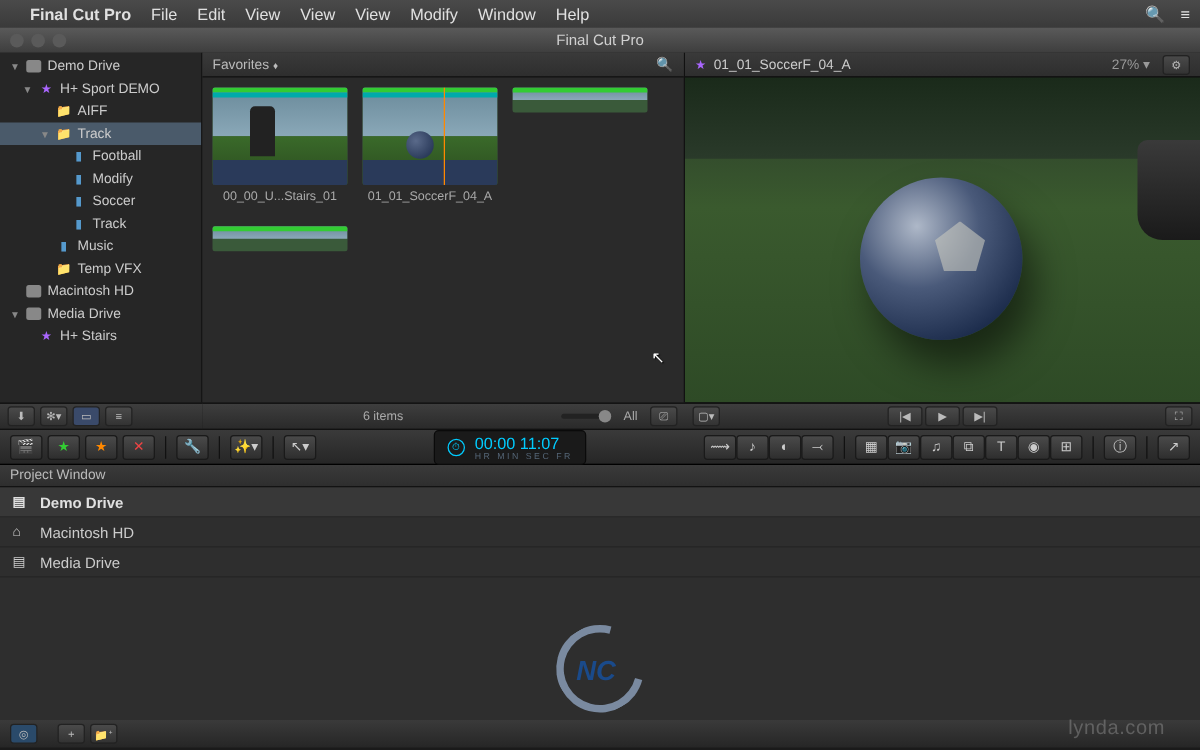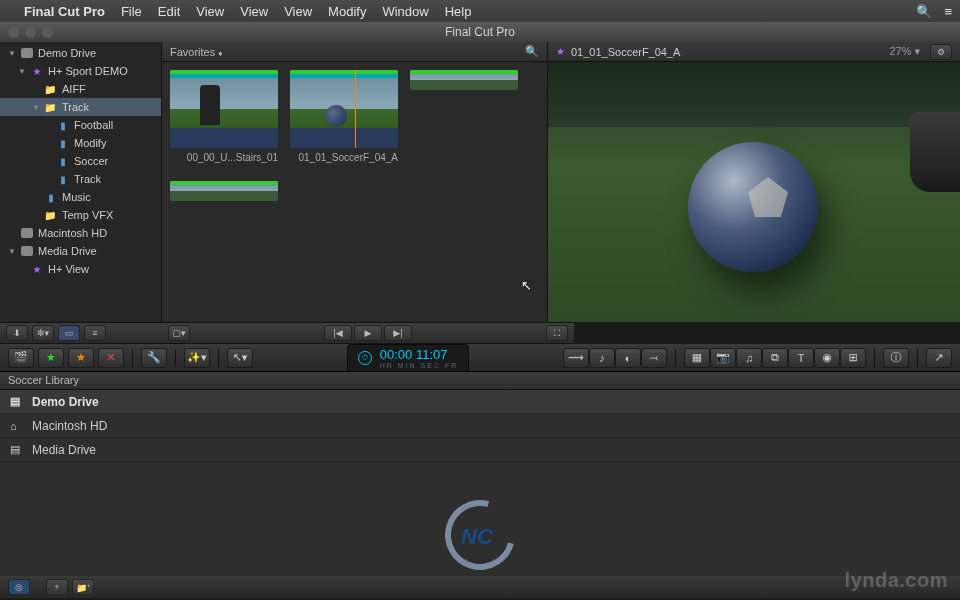--- a/index.html
+++ b/index.html
@@ -48,21 +48,21 @@
 .clip { width: 108px; }
 .clip-thumb { width: 108px; height: 78px; background: #3a5a3a; border-radius: 2px; position: relative; overflow: hidden; }
 .clip-thumb .grass { position: absolute; bottom: 0; width: 100%; height: 50%; background: linear-gradient(#3a6a2a, #2a4a1e); }
 .clip-thumb .sky { position: absolute; top: 0; width: 100%; height: 50%; background: linear-gradient(#6a8a9a, #8aa8b8); }
 .clip-thumb .favbar { position: absolute; top: 0; width: 100%; height: 4px; background: #3c3; }
 .clip-thumb .favbar.b { background: #0aa; }
 .clip-thumb .filmstrip { position: absolute; bottom: 0; width: 100%; height: 20px; background: #2a3a5a; }
 .clip-thumb .player { position: absolute; width: 20px; height: 40px; background: #222; border-radius: 4px 4px 0 0; }
 .clip-thumb .ball { position: absolute; width: 14px; height: 14px; background: radial-gradient(circle at 35% 35%, #5a6a8a, #1a2a4a); border-radius: 50%; }
 .clip-thumb .playhead { position: absolute; top: 0; bottom: 0; width: 1px; background: #f80; left: 60%; }
-.clip-label { font-size: 10px; color: #aaa; text-align: right; margin-top: 4px; white-space: nowrap; overflow: hidden; text-overflow: ellipsis; }
+.clip-label { font-size: 10px; color: #aaa; text-align: center; margin-top: 4px; white-space: nowrap; overflow: hidden; text-overflow: ellipsis; }
 
 
 .viewer { width: 412px; background: #1a1a1a; display: flex; flex-direction: column; }
 .viewer-header { height: 20px; background: linear-gradient(#3a3a3a, #2e2e2e); display: flex; align-items: center; padding: 0 8px; gap: 6px; font-size: 11px; border-bottom: 1px solid #111; }
 .viewer-header .star { color: #a6f; font-size: 10px; }
 .viewer-header .zoom { margin-left: auto; color: #999; }
 .viewer-canvas { flex: 1; background: #000; position: relative; overflow: hidden; }
 .grass-bg { position: absolute; inset: 0; background: linear-gradient(180deg, #2a3a2a 0%, #3a5a2e 40%, #2e4a26 100%); }
 .grass-dark { position: absolute; top: 0; width: 100%; height: 25%; background: linear-gradient(#1a2a1a, #2a3a2a); }
 .soccer-ball { position: absolute; width: 130px; height: 130px; border-radius: 50%; background: radial-gradient(circle at 35% 30%, #aeb8c8 0%, #4a5a7a 40%, #1a2a4a 80%, #0a1a2a 100%); left: 140px; top: 80px; box-shadow: 10px 20px 30px rgba(0,0,0,0.5); }
@@ -95,21 +95,21 @@
 .project-header { height: 18px; background: linear-gradient(#3a3a3a, #2e2e2e); padding: 2px 8px; font-size: 11px; color: #bbb; border-bottom: 1px solid #111; }
 .project-list { background: #2e2e2e; height: 186px; }
 .project-row { height: 24px; display: flex; align-items: center; padding: 0 10px; gap: 8px; font-size: 12px; border-bottom: 1px solid #252525; }
 .project-row.bold { font-weight: bold; color: #e0e0e0; background: #383838; }
 .project-row .picon { width: 14px; font-size: 11px; }
 
 
 .bottom-bar { height: 22px; background: linear-gradient(#3a3a3a, #262626); display: flex; align-items: center; padding: 0 8px; gap: 4px; }
 
 
-.watermark-lynda { position: absolute; right: 12px; bottom: 8px; font-size: 20px; color: rgba(180,180,180,0.35); font-weight: 700; letter-spacing: 0.5px; }
+.watermark-lynda { position: absolute; right: 28px; bottom: 8px; font-size: 16px; color: rgba(180,180,180,0.35); font-weight: 400; letter-spacing: 0.5px; }
 .watermark-nc { position: absolute; left: 50%; bottom: 30px; transform: translateX(-50%); width: 70px; height: 70px; }
 .nc-ring { width: 70px; height: 70px; border: 6px solid #7a8aa0; border-radius: 50%; border-right-color: transparent; transform: rotate(-30deg); }
 .nc-text { position: absolute; top: 24px; left: 16px; font-size: 22px; font-weight: bold; font-style: italic; color: #1a4a8a; }
 
 .transport { display: flex; gap: 2px; }
 .viewer-left-ctrl { position: absolute; left: 6px; }
 .viewer-right-ctrl { position: absolute; right: 6px; }
 .cursor-arrow { position: absolute; left: 359px; top: 216px; font-size: 13px; color: #fff; pointer-events: none; text-shadow: 1px 1px 1px #000; }
 </style>
 </head>
@@ -228,21 +228,21 @@
           <span class="icon">
             <span class="drive-icon"></span>
           </span>
           <span>Media Drive</span>
         </div>
         <div class="tree-item indent1">
           <span class="disclosure"></span>
           <span class="icon">
             <span class="star-purple">★</span>
           </span>
-          <span>H+ View</span>
+          <span>H+ Stairs</span>
         </div>
       </div>
   </div>
 
   <div class="browser">
     <div class="browser-header">
       <span class="fav"><span>Favorites</span> <span style="font-size:8px">♦</span></span>
       <span class="search">🔍</span>
     </div>
     <div class="clips-scroll">
@@ -303,20 +303,28 @@
   </div>
 </div>
 
 <div style="display:flex">
   <div class="control-bar" style="width:162px">
     <span class="cb-btn">⬇</span>
     <span class="cb-btn">✻▾</span>
     <span class="cb-btn" style="background:#3a4a6a">▭</span>
     <span class="cb-btn">≡</span>
   </div>
+  <div class="control-bar" style="flex:1; width:386px">
+    <span class="cb-spacer"></span>
+    <span class="cb-text">6 items</span>
+    <span class="cb-spacer"></span>
+    <span class="cb-slider"></span>
+    <span class="cb-text">All</span>
+    <span class="cb-btn">⎚</span>
+  </div>
   <div class="control-bar viewer-ctrl" style="width:412px">
     <div class="viewer-left-ctrl">
       <span class="cb-btn">▢▾</span>
     </div>
     <div class="transport">
       <span class="cb-btn wide">|◀</span>
       <span class="cb-btn wide">▶</span>
       <span class="cb-btn wide">▶|</span>
     </div>
     <div class="viewer-right-ctrl">
@@ -360,21 +368,21 @@
     <span class="tool-btn">T</span>
     <span class="tool-btn">◉</span>
     <span class="tool-btn">⊞</span>
   </div>
   <span class="tool-sep"></span>
   <span class="tool-btn">ⓘ</span>
   <span class="tool-sep"></span>
   <span class="tool-btn">↗</span>
 </div>
 
-<div class="project-header">Soccer Library</div>
+<div class="project-header">Project Window</div>
 <div class="project-list" id="projects">
     <div class="project-row bold">
       <span class="picon">▤</span>
       <span>Demo Drive</span>
     </div>
     <div class="project-row">
       <span class="picon">⌂</span>
       <span>Macintosh HD</span>
     </div>
     <div class="project-row">

